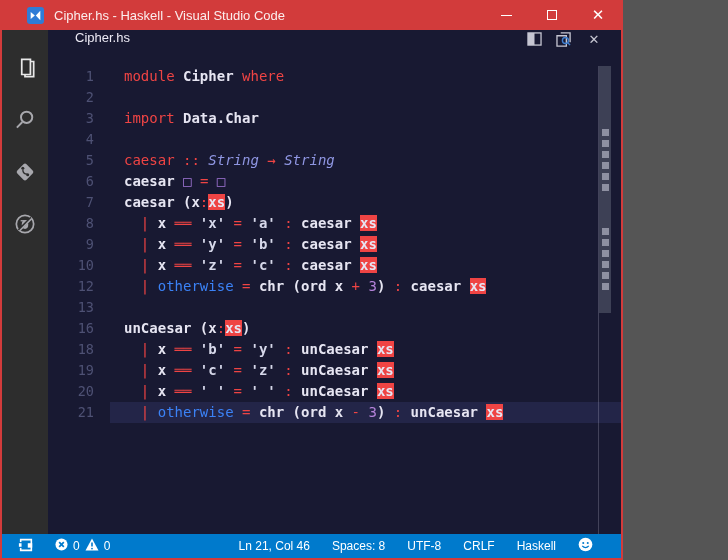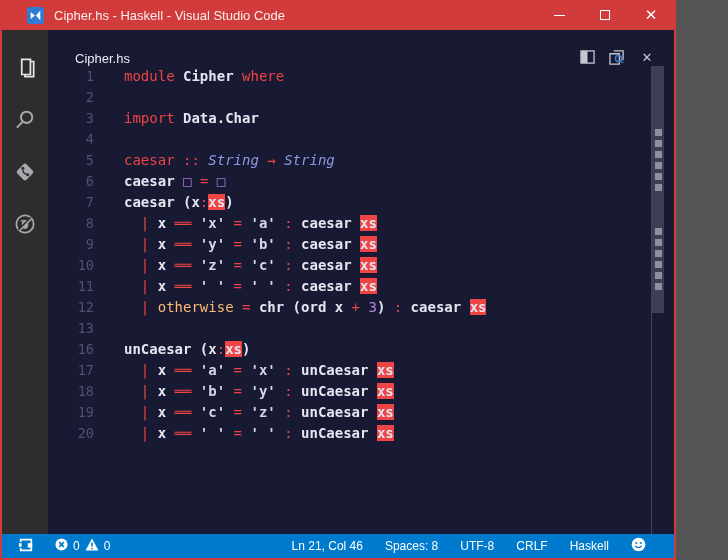--- a/index.html
+++ b/index.html
@@ -1,18 +1,18 @@
 <!DOCTYPE html>
 <html><head>
 <meta charset="utf-8">
 <style>
   * { margin:0; padding:0; box-sizing:border-box; }
   html,body { background:#555; }
   .window{
-    width:676px; height:560px; position:relative; overflow:hidden;
+    width:623px; height:560px; position:relative; overflow:hidden;
     font-family:"Liberation Sans", sans-serif;
     background:#181932;
     border-left:2px solid #d23b3b; border-right:2px solid #d23b3b; border-bottom:2px solid #d23b3b;
     display:flex; flex-direction:column;
   }
   
   .titlebar{ height:30px; background:#d23b3b; display:flex; align-items:center; flex:0 0 auto; }
   .vslogo{ width:17px; height:17px; margin-left:25px; border-radius:3px; background:#2f7cd6;
            display:flex; align-items:center; justify-content:center; }
   .title-text{ color:#fbeeee; font-size:13px; margin-left:10px; white-space:nowrap; }
@@ -22,34 +22,34 @@
   .glyph-min{ width:11px; height:1px; background:#fff; display:block; }
   .glyph-max{ width:10px; height:10px; border:1px solid #fff; display:block; }
   .glyph-x{ font-size:15px; line-height:1; font-family:"DejaVu Sans", sans-serif; }
   
   .body{ flex:1 1 auto; display:flex; min-height:0; }
   .activitybar{ width:46px; background:#2d2d2d; flex:0 0 auto; display:flex; flex-direction:column;
                 align-items:center; padding-top:14px; }
   .ab-item{ width:46px; height:52px; display:flex; align-items:center; justify-content:center; }
   
   .editor{ flex:1 1 auto; position:relative; background:#181932; min-width:0; }
-  .tabbar{ height:36px; display:flex; align-items:flex-end; }
+  .tabbar{ height:36px; display:flex; align-items:flex-start; }
   .tab-label{ margin-left:27px; font-size:13px; color:#eceaf4; }
   .tab-actions{ margin-left:auto; display:flex; align-items:center; gap:12px; padding-right:18px; }
   .tab-actions .act{ width:18px; height:18px; display:flex; align-items:center; justify-content:center; }
   .close-x{ color:#c6c6d2; font-size:13px; font-weight:bold; font-family:"DejaVu Sans", sans-serif; }
   
   .code-lines{ font-family:"DejaVu Sans Mono", monospace; font-size:14px; }
   .line{ display:flex; height:21px; line-height:21px; }
   .ln{ width:62px; flex:0 0 auto; text-align:right; padding-right:16px; color:#4e5174; font-size:13.5px; }
   .lc{ flex:1 1 auto; padding-left:14px; white-space:pre; }
   .line.current .lc{ background:#232548; }
   .tk-kw,.tk-op,.tk-fn{ color:#ef4444; }
   .tk-ty{ color:#8f96e2;font-style:italic; }
-  .tk-blue{ color:#fdba74; }
+  .tk-blue{ color:#3b82f6; }
   .tk-id{ color:#e6e5f2; font-weight:bold; }
   .tk-str{ color:#d6d8ea; font-weight:bold; }
   .tk-num{ color:#b583da; }
   .tk-box{ color:#a276d8; font-weight:bold; }
   .tk-hl{ color:#e6e5f2; font-weight:bold; background:#ef4444; }
   
   .ruler{ position:absolute; top:36px; bottom:0; right:10px; width:13px;
           border-left:1px solid rgba(190,190,210,.25); }
   .ruler .slider{ position:absolute; top:0; left:0; right:0; height:247px; background:#3d4055; }
   .ruler .mark{ position:absolute; left:3px; width:7px; height:7px; background:#8e90a2; }
@@ -186,50 +186,46 @@
           </div>
           <div class="line">
             <span class="ln">9</span>
             <span class="lc"><span class="tk-op">  | </span><span class="tk-id">x </span><span class="tk-op">══</span><span class="tk-str"> 'y' </span><span class="tk-op">= </span><span class="tk-str">'b' </span><span class="tk-op">: </span><span class="tk-id">caesar </span><span class="tk-hl">xs</span></span>
           </div>
           <div class="line">
             <span class="ln">10</span>
             <span class="lc"><span class="tk-op">  | </span><span class="tk-id">x </span><span class="tk-op">══</span><span class="tk-str"> 'z' </span><span class="tk-op">= </span><span class="tk-str">'c' </span><span class="tk-op">: </span><span class="tk-id">caesar </span><span class="tk-hl">xs</span></span>
           </div>
           <div class="line">
-            <span class="ln">11</span>
-            <span class="lc"><span class="tk-op">  | </span><span class="tk-id">x </span><span class="tk-op">══</span><span class="tk-str"> ' ' </span><span class="tk-op">= </span><span class="tk-str">' ' </span><span class="tk-op">: </span><span class="tk-id">caesar </span><span class="tk-hl">xs</span></span>
-          </div>
-          <div class="line">
             <span class="ln">12</span>
             <span class="lc"><span class="tk-op">  | </span><span class="tk-blue">otherwise </span><span class="tk-op">= </span><span class="tk-id">chr (ord x </span><span class="tk-op">+ </span><span class="tk-num">3</span><span class="tk-id">) </span><span class="tk-op">: </span><span class="tk-id">caesar </span><span class="tk-hl">xs</span></span>
           </div>
           <div class="line">
             <span class="ln">13</span>
             <span class="lc"></span>
           </div>
           <div class="line">
             <span class="ln">16</span>
             <span class="lc"><span class="tk-id">unCaesar (x</span><span class="tk-op">:</span><span class="tk-hl">xs</span><span class="tk-id">)</span></span>
           </div>
           <div class="line">
-            <span class="ln">17</span>
-            <span class="lc"><span class="tk-op">  | </span><span class="tk-id">x </span><span class="tk-op">══</span><span class="tk-str"> 'a' </span><span class="tk-op">= </span><span class="tk-str">'x' </span><span class="tk-op">: </span><span class="tk-id">unCaesar </span><span class="tk-hl">xs</span></span>
-          </div>
-          <div class="line">
             <span class="ln">18</span>
             <span class="lc"><span class="tk-op">  | </span><span class="tk-id">x </span><span class="tk-op">══</span><span class="tk-str"> 'b' </span><span class="tk-op">= </span><span class="tk-str">'y' </span><span class="tk-op">: </span><span class="tk-id">unCaesar </span><span class="tk-hl">xs</span></span>
           </div>
           <div class="line">
             <span class="ln">19</span>
             <span class="lc"><span class="tk-op">  | </span><span class="tk-id">x </span><span class="tk-op">══</span><span class="tk-str"> 'c' </span><span class="tk-op">= </span><span class="tk-str">'z' </span><span class="tk-op">: </span><span class="tk-id">unCaesar </span><span class="tk-hl">xs</span></span>
           </div>
           <div class="line">
             <span class="ln">20</span>
             <span class="lc"><span class="tk-op">  | </span><span class="tk-id">x </span><span class="tk-op">══</span><span class="tk-str"> ' ' </span><span class="tk-op">= </span><span class="tk-str">' ' </span><span class="tk-op">: </span><span class="tk-id">unCaesar </span><span class="tk-hl">xs</span></span>
+          </div>
+          <div class="line current">
+            <span class="ln">21</span>
+            <span class="lc"><span class="tk-op">  | </span><span class="tk-blue">otherwise </span><span class="tk-op">= </span><span class="tk-id">chr (ord x </span><span class="tk-op">- </span><span class="tk-num">3</span><span class="tk-id">) </span><span class="tk-op">: </span><span class="tk-id">unCaesar </span><span class="tk-hl">xs</span></span>
           </div>
         </div>
 
       <div class="ruler">
         <div class="slider"></div>
       <div class="mark" style="top: 63px;"></div>
           <div class="mark" style="top: 74px;"></div>
           <div class="mark" style="top: 85px;"></div>
           <div class="mark" style="top: 96px;"></div>
           <div class="mark" style="top: 107px;"></div>

